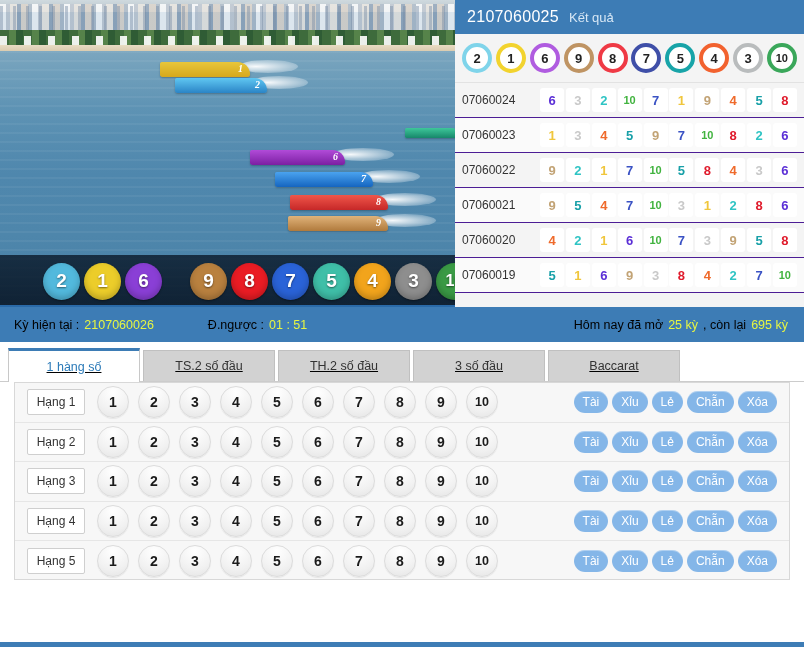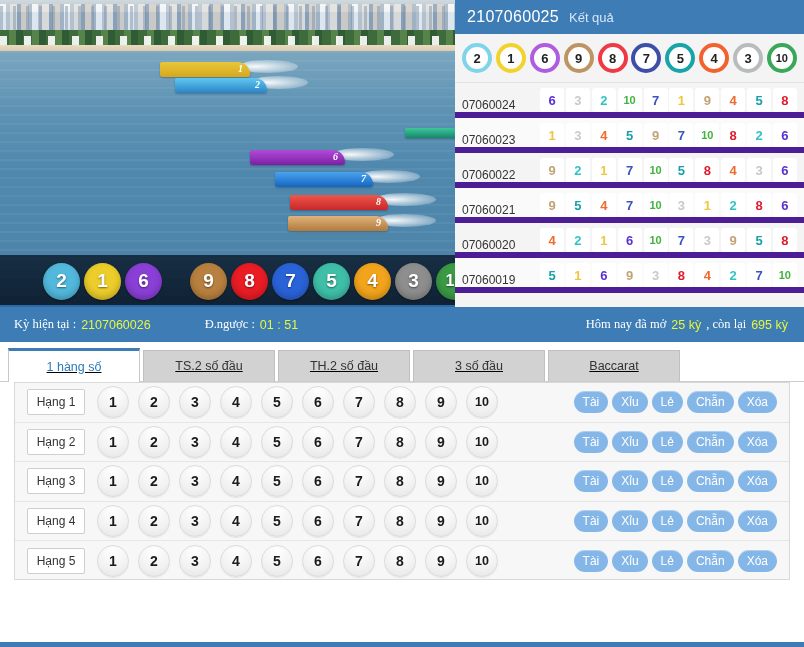--- a/index.html
+++ b/index.html
@@ -97,34 +97,34 @@
   .res-head{height:34px;background:#3d7cb5;display:flex;align-items:center;padding-left:12px;gap:10px;}
   .res-head .issue{color:#fff;font-size:16px;letter-spacing:.3px;}
   .res-head .kq{color:#d7e7f5;font-size:13px;}
   .res-balls{height:48px;background:#f4f4f4;display:flex;align-items:center;
     justify-content:space-between;padding:0 7px;box-sizing:border-box;}
   .rball{width:30px;height:30px;border-radius:50%;background:#fff;
     display:flex;align-items:center;justify-content:center;
     font-size:13px;font-weight:bold;color:#222;box-sizing:border-box;}
   .rball.ten{font-size:11px;}
   .res-rows{border-top:1px solid #e2e2e2;}
-  .res-row{height:35px;display:flex;align-items:flex-end;padding:0 7px;box-sizing:border-box;
-    border-bottom:6px solid #4c1d95;}
+  .res-row{height:35px;display:flex;align-items:center;padding:0 7px;box-sizing:border-box;
+    border-bottom:1px solid #4c1d95;}
   .res-row:nth-child(even){background:#fafafa;}
   .res-row .rid{width:78px;font-size:12px;color:#333;}
   .res-row .cells{flex:1;display:flex;justify-content:space-between;}
   .res-row .cell{width:24px;height:24px;background:#fff;border-radius:3px;
     display:flex;align-items:center;justify-content:center;
     font-size:13px;font-weight:bold;}
   .res-row .cell.ten{font-size:11px;}
 
   
   .status{height:35px;background:#3d7cb5;display:flex;align-items:center;
     padding:0 14px;box-sizing:border-box;color:#fff;font-size:12.5px;}
-  .status .lbl{color:#ffffff;font-family:Liberation Serif, serif;}
+  .status .lbl{color:#000000;}
   .status .val{color:#e6f542;margin:0 2px;}
   .status .grp{margin-right:52px;display:flex;align-items:center;gap:3px;}
   .status .right{margin-left:auto;display:flex;align-items:center;gap:3px;}
 
   
   .tabs{height:40px;background:#fff;display:flex;align-items:flex-end;
     padding:0 8px;box-sizing:border-box;border-bottom:1px solid #ccc;gap:3px;text-decoration:underline;}
   .tab{height:31px;min-width:132px;display:flex;align-items:center;justify-content:center;
     background:#d2d2d2;color:#333;font-size:12.5px;border:1px solid #c0c0c0;
     border-bottom:none;box-sizing:border-box;cursor:pointer;}

